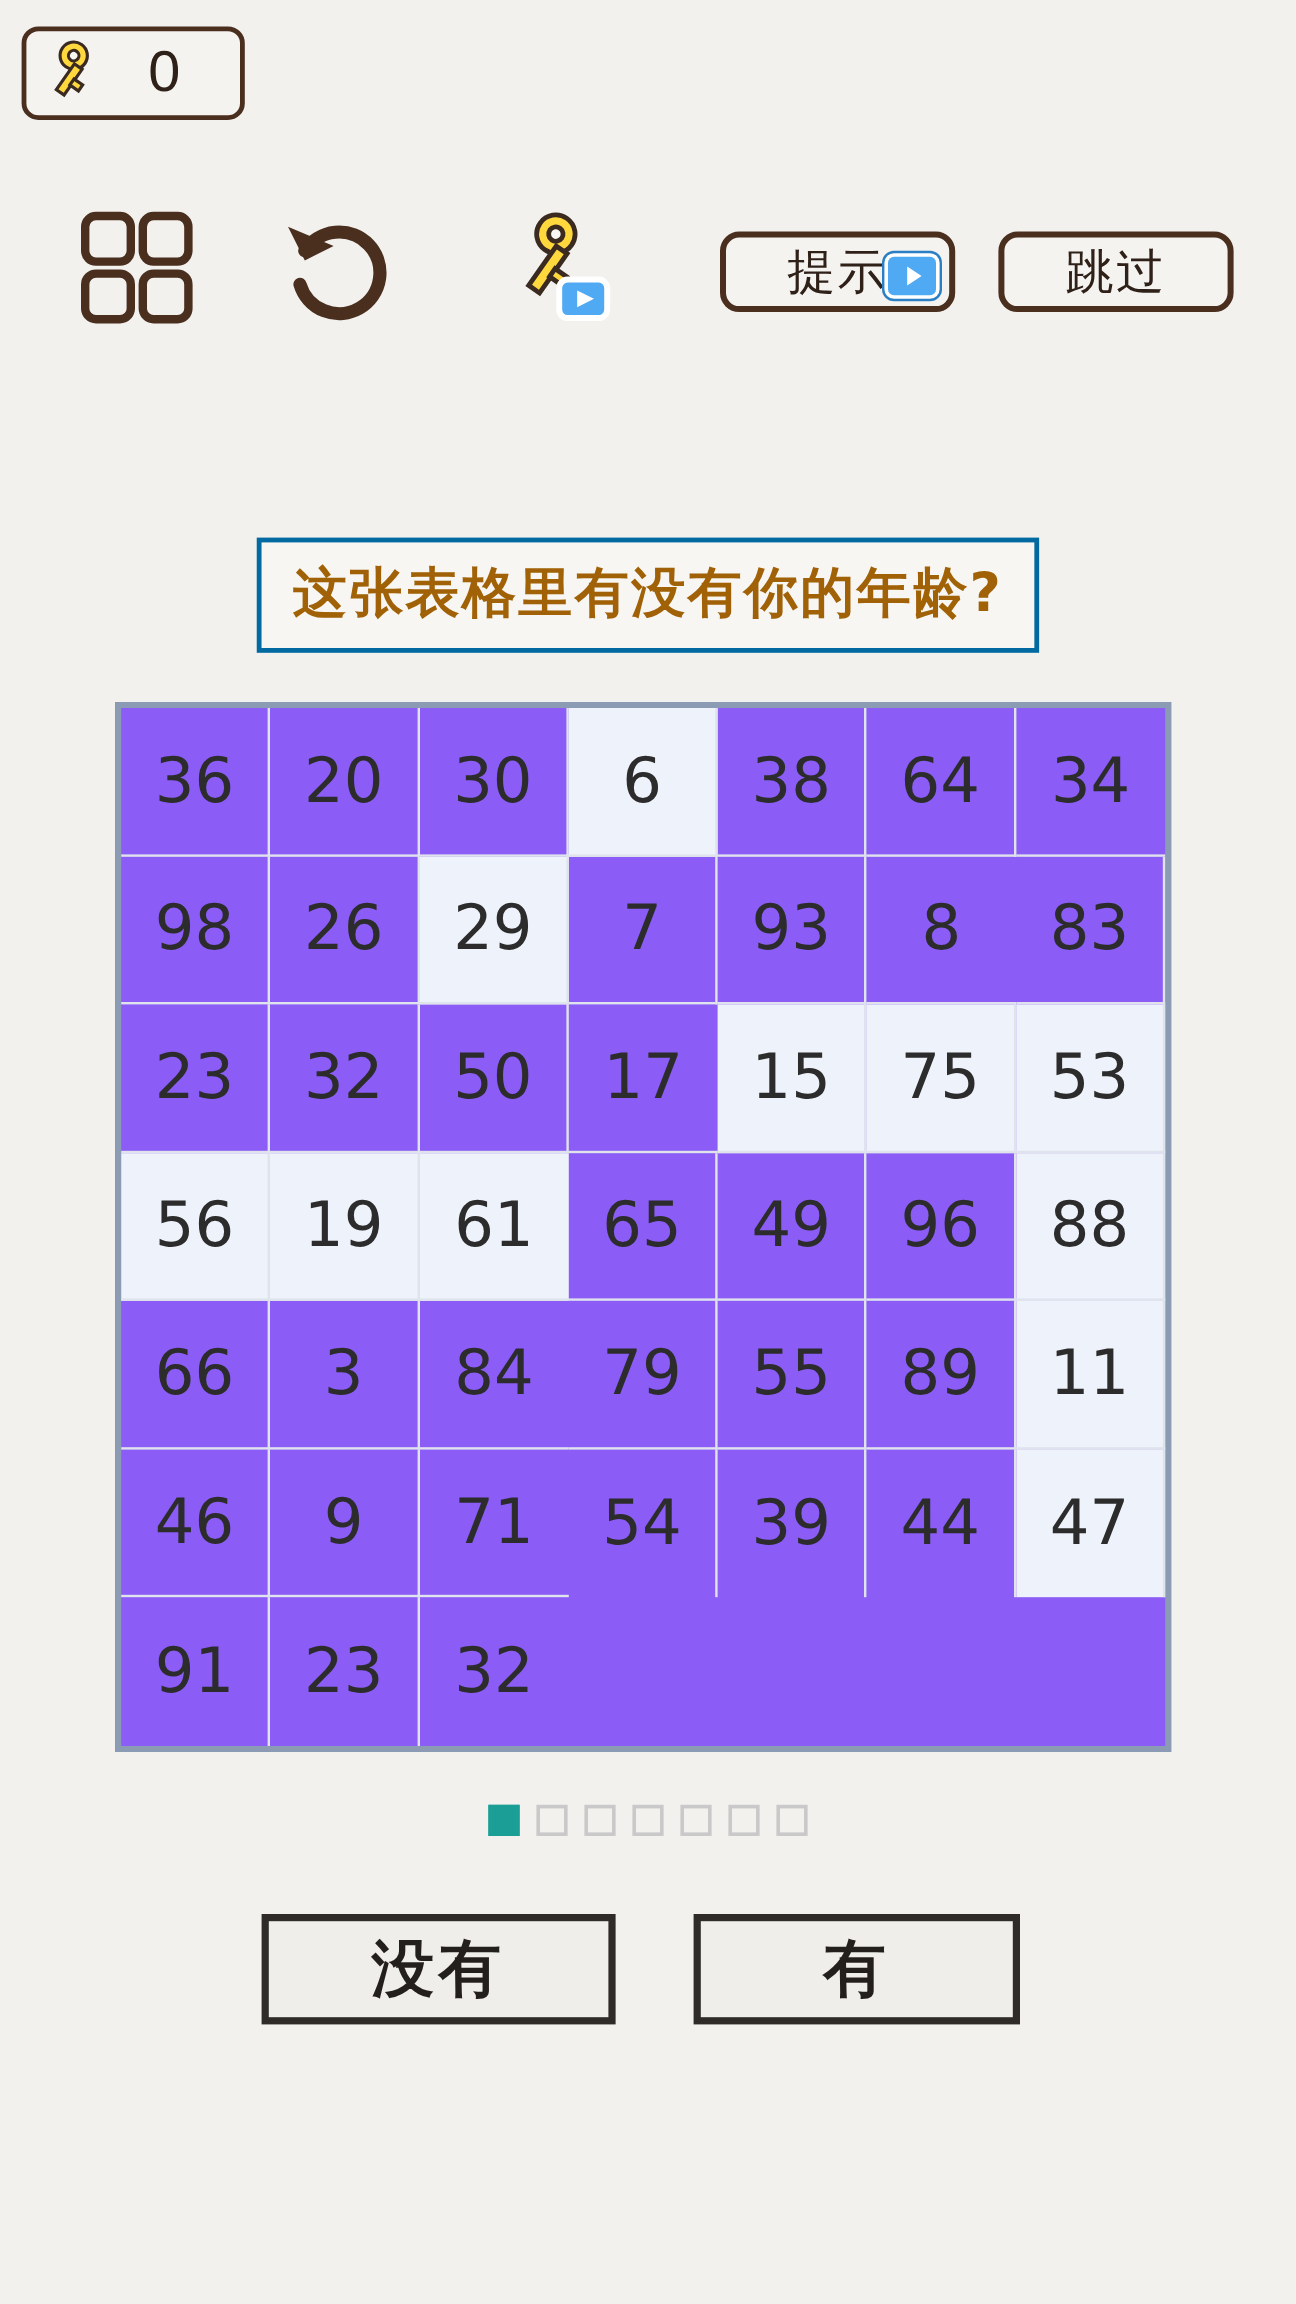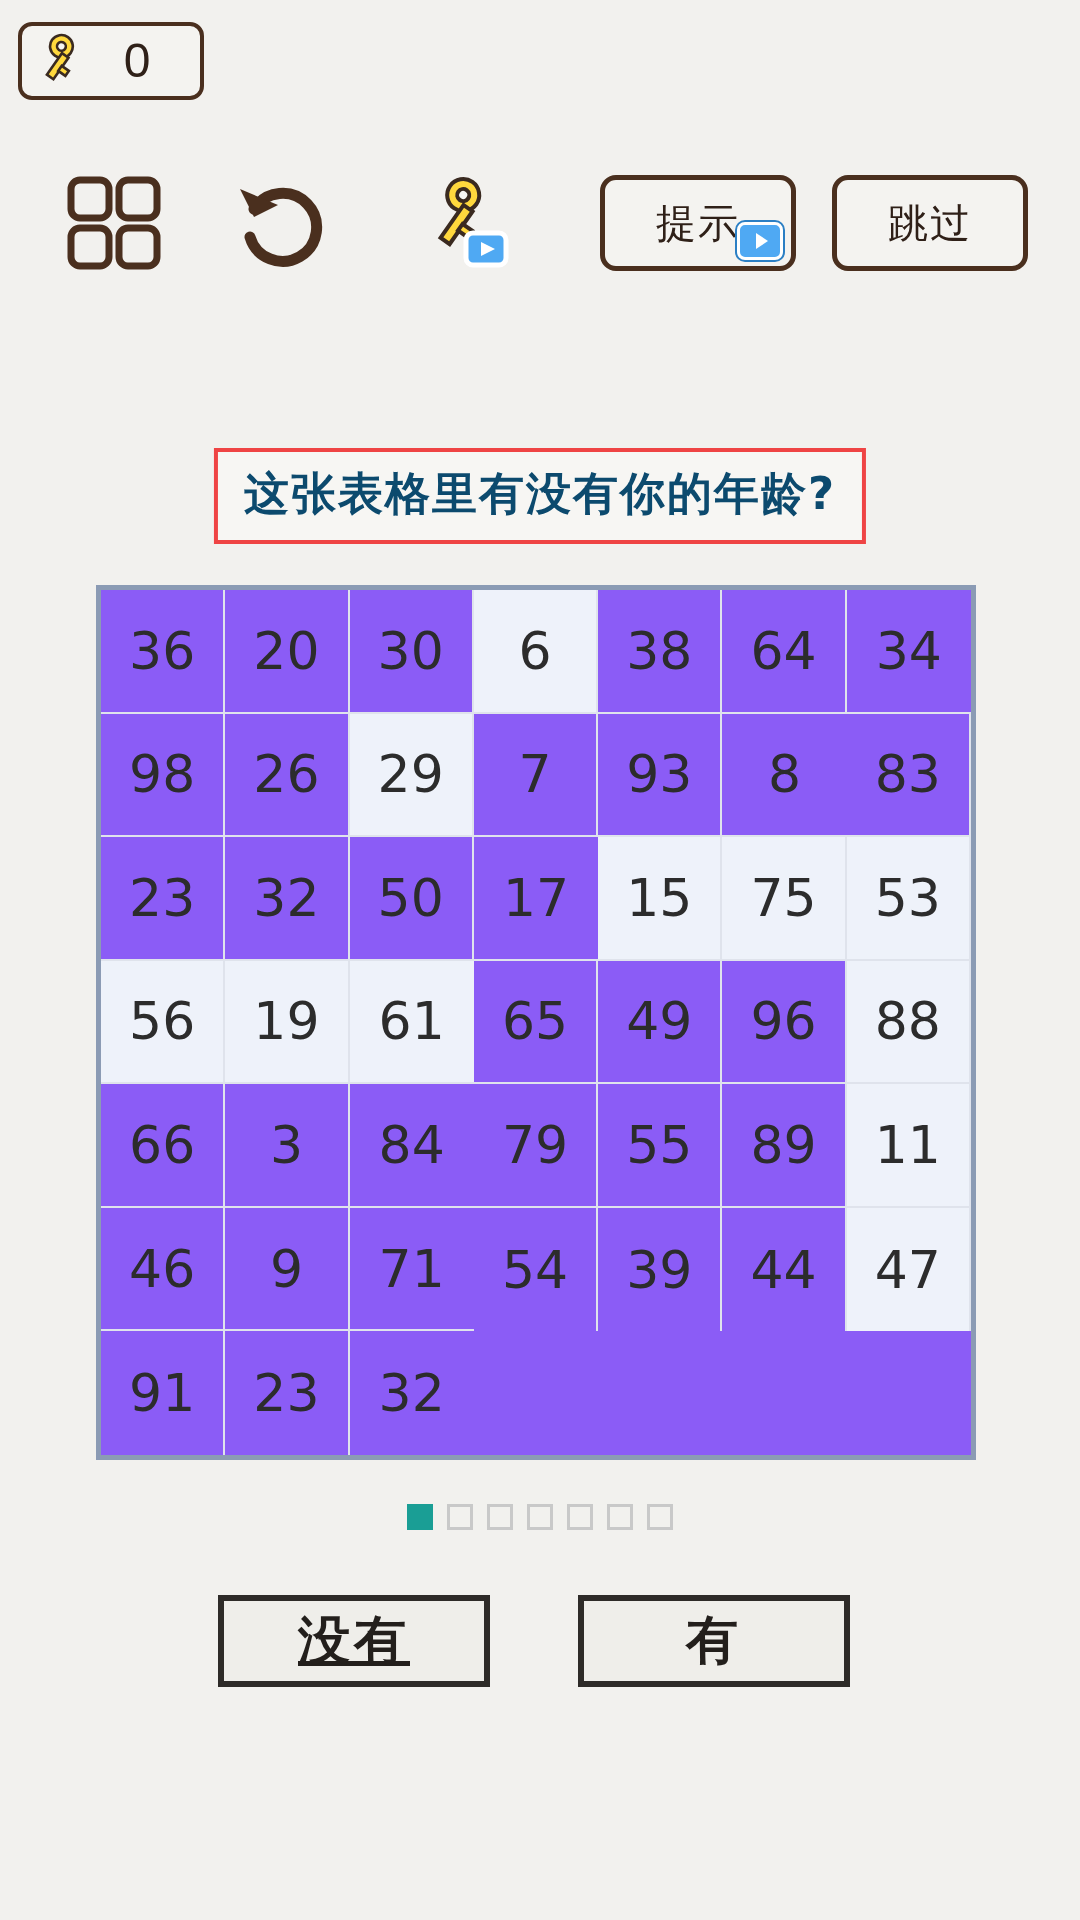--- a/index.html
+++ b/index.html
@@ -57,22 +57,22 @@
   .tool {
     position: absolute;
     top: 0;
   }
   #btn-grid { left: 66px; }
   #btn-undo { left: 232px; }
   #btn-keyvideo { left: 418px; }
 
   .pill {
     position: absolute;
-    top: 0;
-    height: 96px;
+    top: 18px;
+    height: 67px;
     border: 5px solid #4a2f1e;
     border-radius: 16px;
     background: #f4f3f0;
     box-sizing: border-box;
     display: flex;
     align-items: center;
     justify-content: center;
     font-size: 40px;
     letter-spacing: 2px;
     color: #2f2018;
@@ -102,27 +102,27 @@
     border-bottom: 8px solid transparent;
     margin-left: 3px;
   }
 
   
   #question {
     position: absolute;
     left: 50%;
     transform: translateX(-50%);
     top: 448px;
-    border: 4px solid #ef4444;
+    border: 4px solid #0369a1;
     background: #f7f6f3;
     padding: 12px 26px 16px 26px;
     font-size: 45px;
     font-weight: bold;
     letter-spacing: 2px;
-    color: #0c4a6e;
+    color: #a16207;
     white-space: nowrap;
     font-family: "DejaVu Sans", sans-serif;
   }
 
   
   #number-grid {
     position: absolute;
     left: 96px;
     top: 585px;
     width: 880px;
@@ -180,21 +180,21 @@
     display: flex;
     align-items: center;
     justify-content: center;
     font-size: 52px;
     font-weight: bold;
     letter-spacing: 4px;
     color: #231f1c;
     box-sizing: border-box;
     font-family: "DejaVu Sans", sans-serif;
   }
-  #btn-no { left: 218px; width: 272px; text-decoration: underline; }
+  #btn-no { left: 218px; width: 295px; }
   #btn-yes { left: 578px; width: 272px; }
 </style>
 </head>
 <body>
 
 <div id="key-counter">
   <svg class="key-glyph" viewBox="0 0 64 64">
     <g transform="rotate(35 32 32)">
       <circle cx="20" cy="20" r="13" fill="#ffd83d" stroke="#3a2a20" stroke-width="3"></circle>
       <circle cx="20" cy="20" r="5" fill="#f7f6f3" stroke="#3a2a20" stroke-width="3"></circle>

